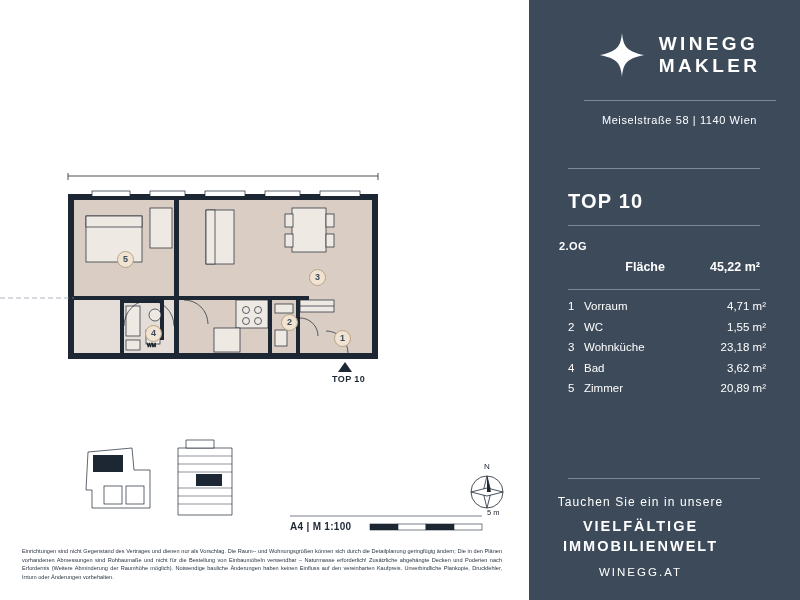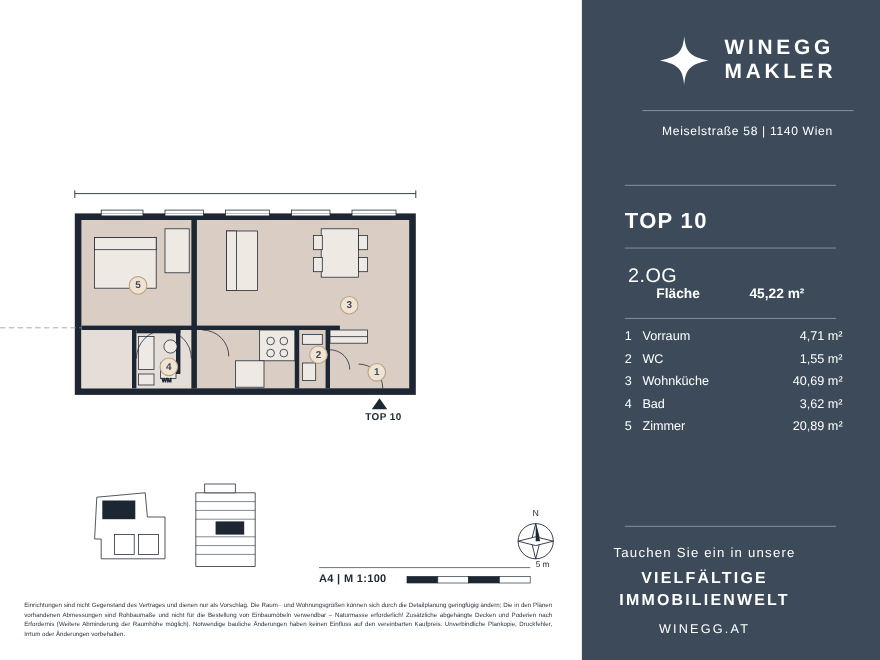--- a/index.html
+++ b/index.html
@@ -78,33 +78,33 @@
   #top-title {
     position: absolute;
     left: 39px;
     top: 190px;
     font-size: 20px;
     font-weight: 700;
     letter-spacing: 1.2px;
   }
   #floor-label {
     position: absolute;
-    left: 42px;
+    left: 30px;
     top: 240px;
-    font-size: 18px;
-    font-weight: 400;
+    font-size: 11px;
+    font-weight: 700;
     letter-spacing: 0.4px;
   }
   #area-row {
     position: absolute;
     left: 39px;
     top: 260px;
     width: 192px;
     display: flex;
-    justify-content: center;
+    justify-content: flex-end;
     font-size: 12.5px;
     font-weight: 700;
     gap: 45px;
   }
 
   #rooms {
     position: absolute;
     left: 39px;
     top: 300px;
     width: 198px;
@@ -406,21 +406,21 @@
         <span class="room-area">4,71 m²</span>
       </div>
       <div class="room-row">
         <span class="room-num">2</span>
         <span class="room-name">WC</span>
         <span class="room-area">1,55 m²</span>
       </div>
       <div class="room-row">
         <span class="room-num">3</span>
         <span class="room-name">Wohnküche</span>
-        <span class="room-area">40,69 m²</span>
+        <span class="room-area">23,18 m²</span>
       </div>
       <div class="room-row">
         <span class="room-num">4</span>
         <span class="room-name">Bad</span>
         <span class="room-area">3,62 m²</span>
       </div>
       <div class="room-row">
         <span class="room-num">5</span>
         <span class="room-name">Zimmer</span>
         <span class="room-area">20,89 m²</span>

